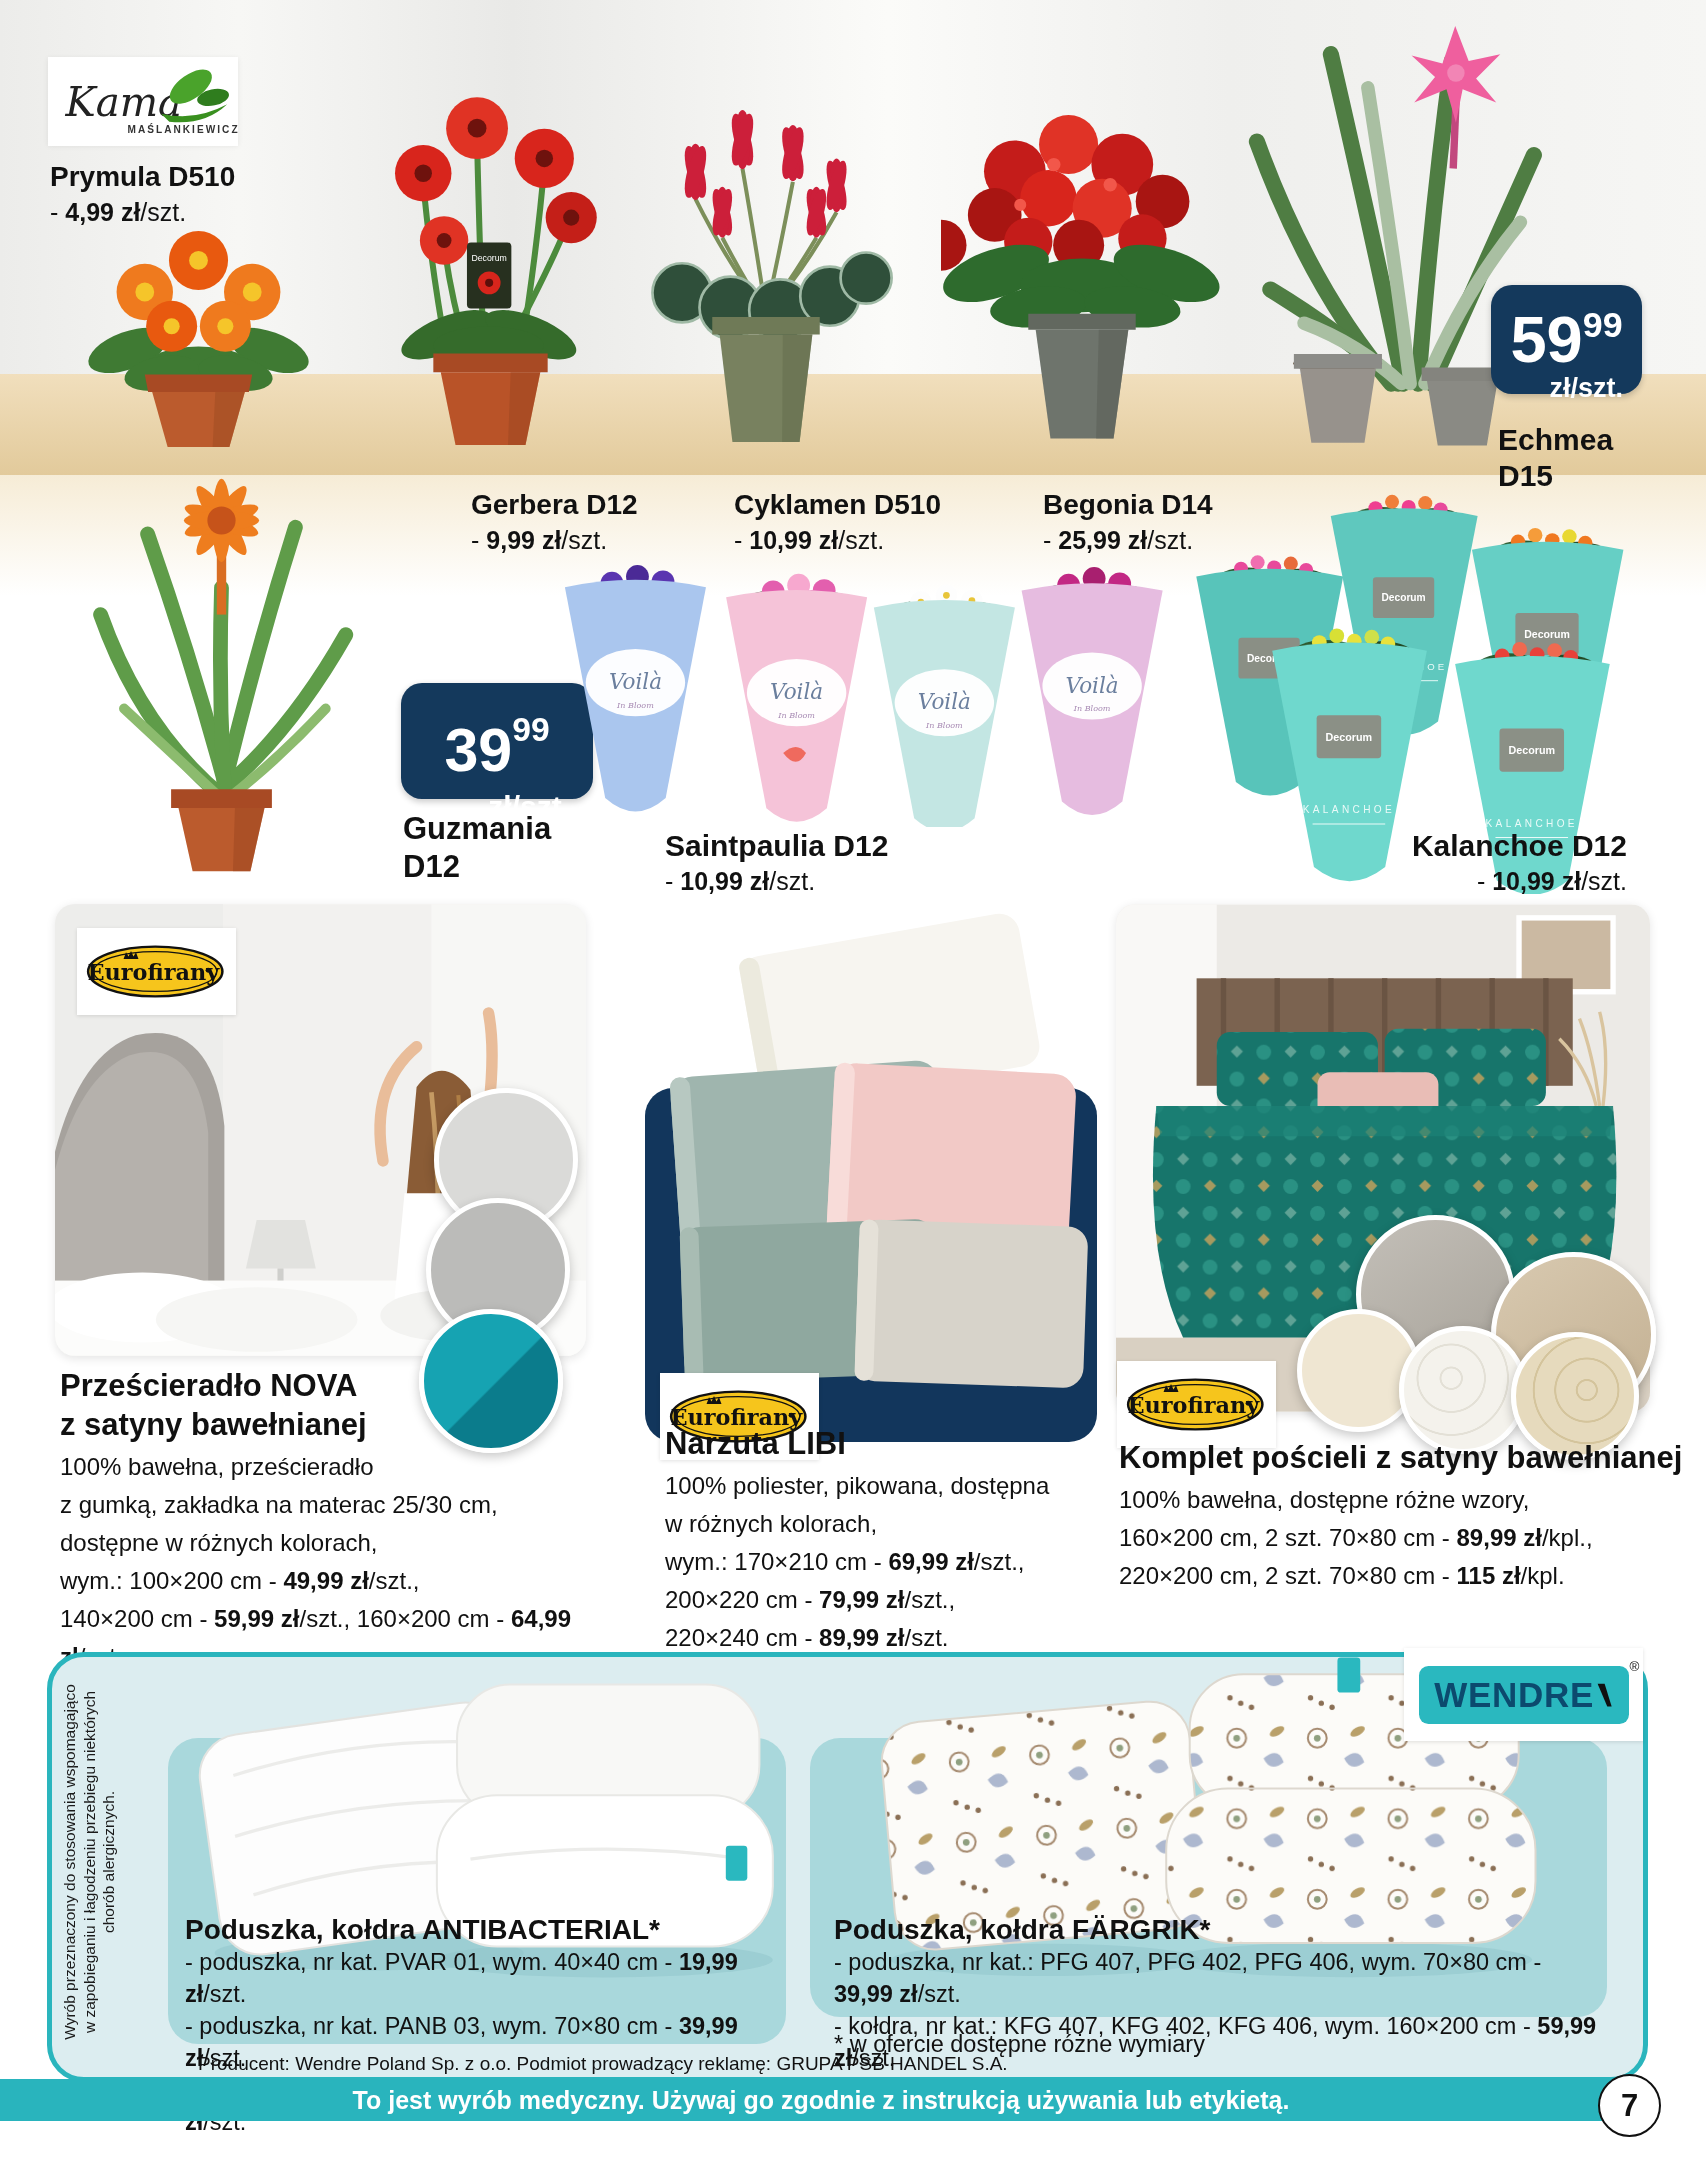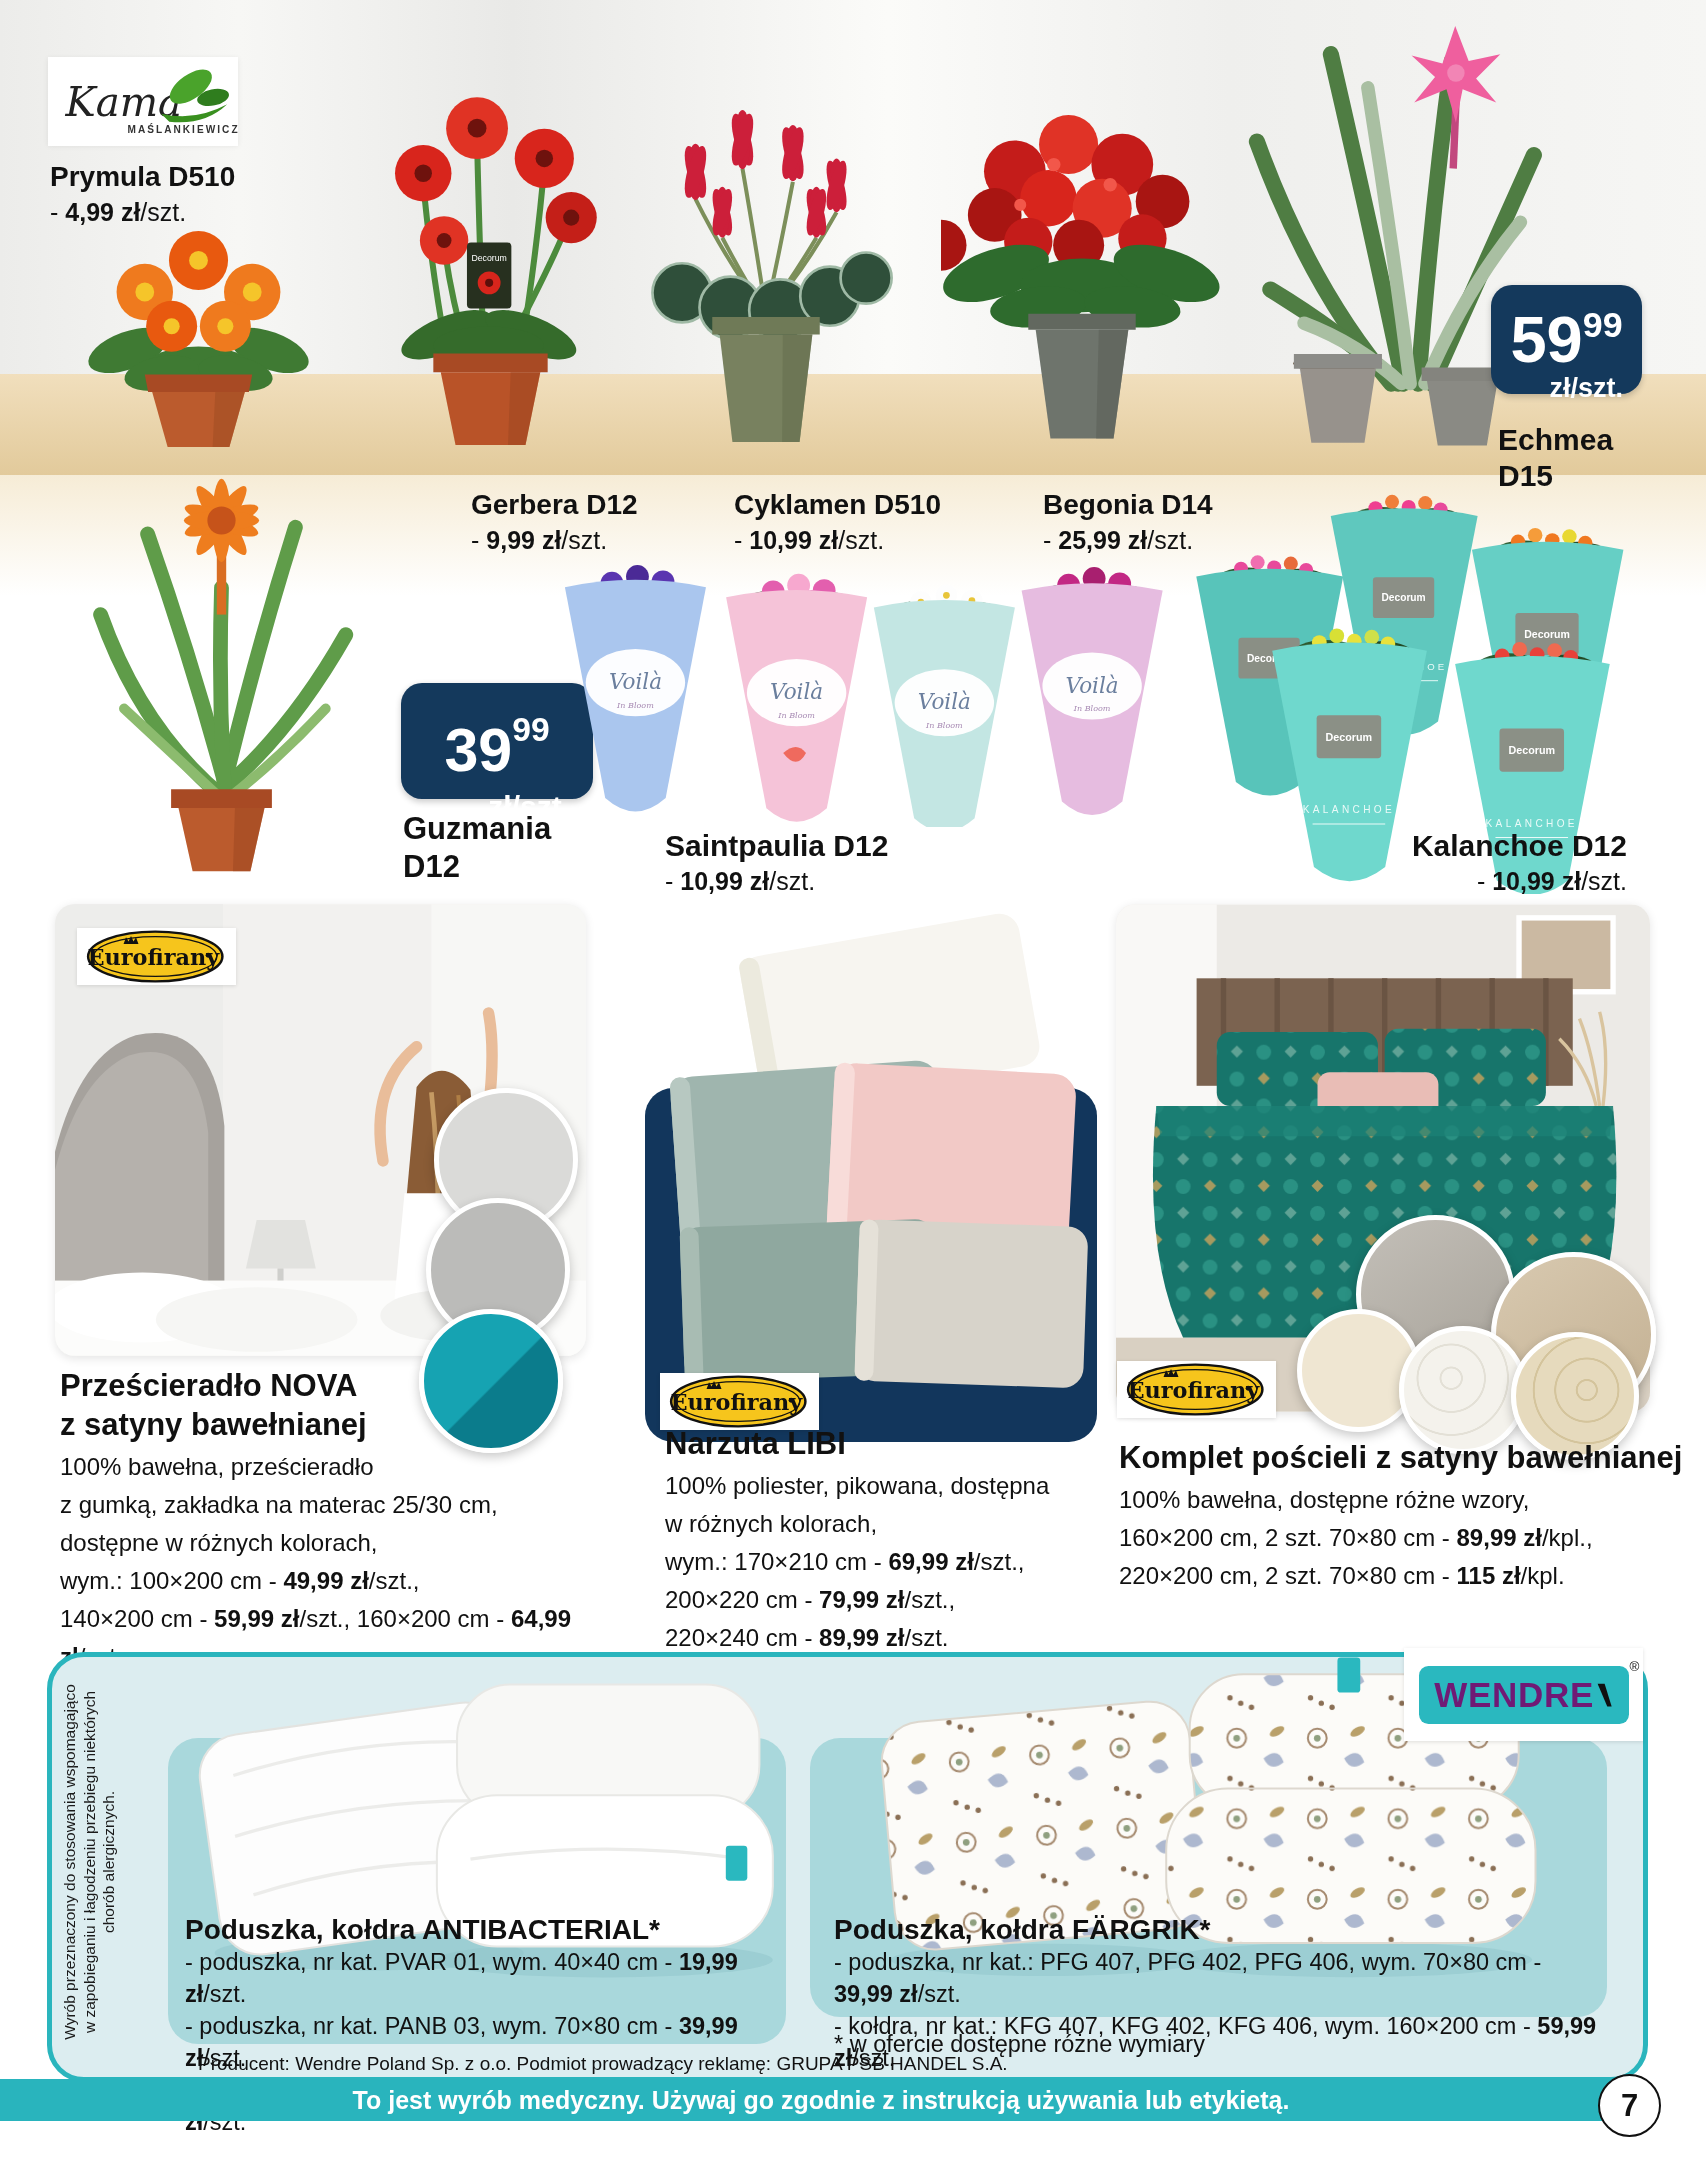--- a/index.html
+++ b/index.html
@@ -50,21 +50,21 @@
   #kalanchoe-label{left:1277px;top:828px;width:350px;text-align:right;}
   .plant-name-lg{font-weight:bold;font-size:30px;line-height:35px;}
 
   
   .photo{border-radius:20px;overflow:hidden;box-shadow:0 2.7px 9.4px rgba(0,0,0,.10);}
   #photo-nova{left:55px;top:904px;width:531px;height:452px;}
   #navy-rect{left:645px;top:1088px;width:452px;height:354px;background:#12365c;border-radius:28px;}
   #narzuta-stack{left:635px;top:907px;width:471px;height:538px;}
   #photo-komplet{left:1116px;top:904px;width:534px;height:508px;}
 
-  .ef-box{background:#fff;padding:1px 8px;box-shadow:0 1.3px 4px rgba(0,0,0,.12);}
+  .ef-box{background:#fff;padding:16px 8px;box-shadow:0 1.3px 4px rgba(0,0,0,.12);}
   #ef-box-1{left:77px;top:928px;}
   #ef-box-2{left:660px;top:1373px;}
   #ef-box-3{left:1117px;top:1361px;}
   .ef-logo{width:143px;height:55px;display:block;}
   .ef-text{font-family:"DejaVu Serif",serif;font-weight:bold;font-size:36px;fill:#111;}
 
   .swatch{border-radius:50%;border:5.4px solid #fff;box-shadow:0 4px 10.8px rgba(0,0,0,.22);}
   #sw-l1{left:434px;top:1088px;width:134px;height:134px;background:#dadad8;}
   #sw-l2{left:426px;top:1198px;width:134px;height:134px;background:#bbbbb9;}
   #sw-l3{left:419px;top:1309px;width:134px;height:134px;background:linear-gradient(135deg,#16a3b2 52%,#0b7c8c 53%);}
@@ -86,21 +86,21 @@
   #wendre-outer{left:47px;top:1652px;width:1601px;height:430px;background:#dcedf0;border:5.4px solid #2ab5bd;border-radius:37px;box-sizing:border-box;}
   .wendre-card{background:#a9d8dc;border-radius:30px;}
   #card-left{left:168px;top:1738px;width:618px;height:306px;}
   #card-right{left:810px;top:1738px;width:797px;height:279px;}
 
   #side-note{left:-112px;top:1832px;width:403px;height:60px;transform:rotate(-90deg);
     font-size:15.5px;line-height:19.5px;text-align:center;color:#1a1a1a;}
 
   #wendre-box{left:1404px;top:1648px;width:239px;height:93px;background:#fff;box-shadow:0 1.3px 4px rgba(0,0,0,.12);display:flex;align-items:center;justify-content:center;}
   #wendre-inner{background:#2ab8bf;border-radius:9.4px;width:210px;height:58px;display:flex;align-items:center;justify-content:center;position:relative;}
-  #wendre-text{font-weight:800;font-size:35px;letter-spacing:0.7px;color:#701a75;}
+  #wendre-text{font-weight:800;font-size:35px;letter-spacing:0.7px;color:#0c4a6e;}
   #wendre-swoosh{width:17.5px;height:40px;margin-left:1.3px;}
   #wendre-r{position:absolute;right:-10.8px;top:-6.7px;font-size:13.4px;color:#101010;}
 
   .w-title{font-weight:bold;font-size:28px;}
   .w-line{font-size:23.5px;line-height:32px;}
   .w-line b{font-weight:800;}
   #anti-text{left:185px;top:1914px;width:592px;}
   #farg-text{left:834px;top:1914px;width:766px;}
   #wendre-note{left:834px;top:2031px;width:605px;font-size:23.5px;}
   #producer{left:198px;top:2053px;width:941px;font-size:19px;}

